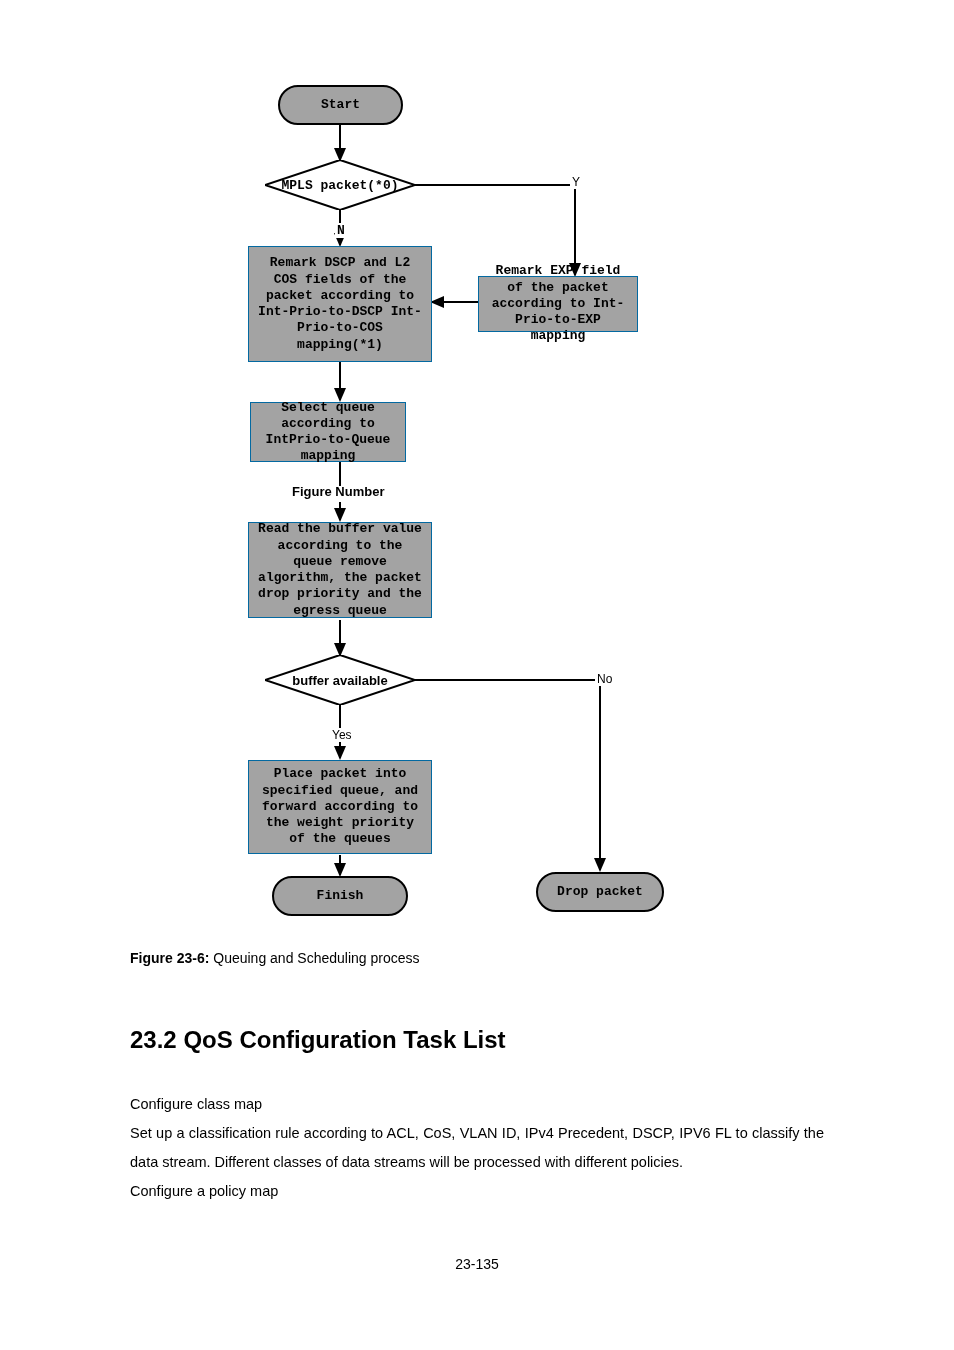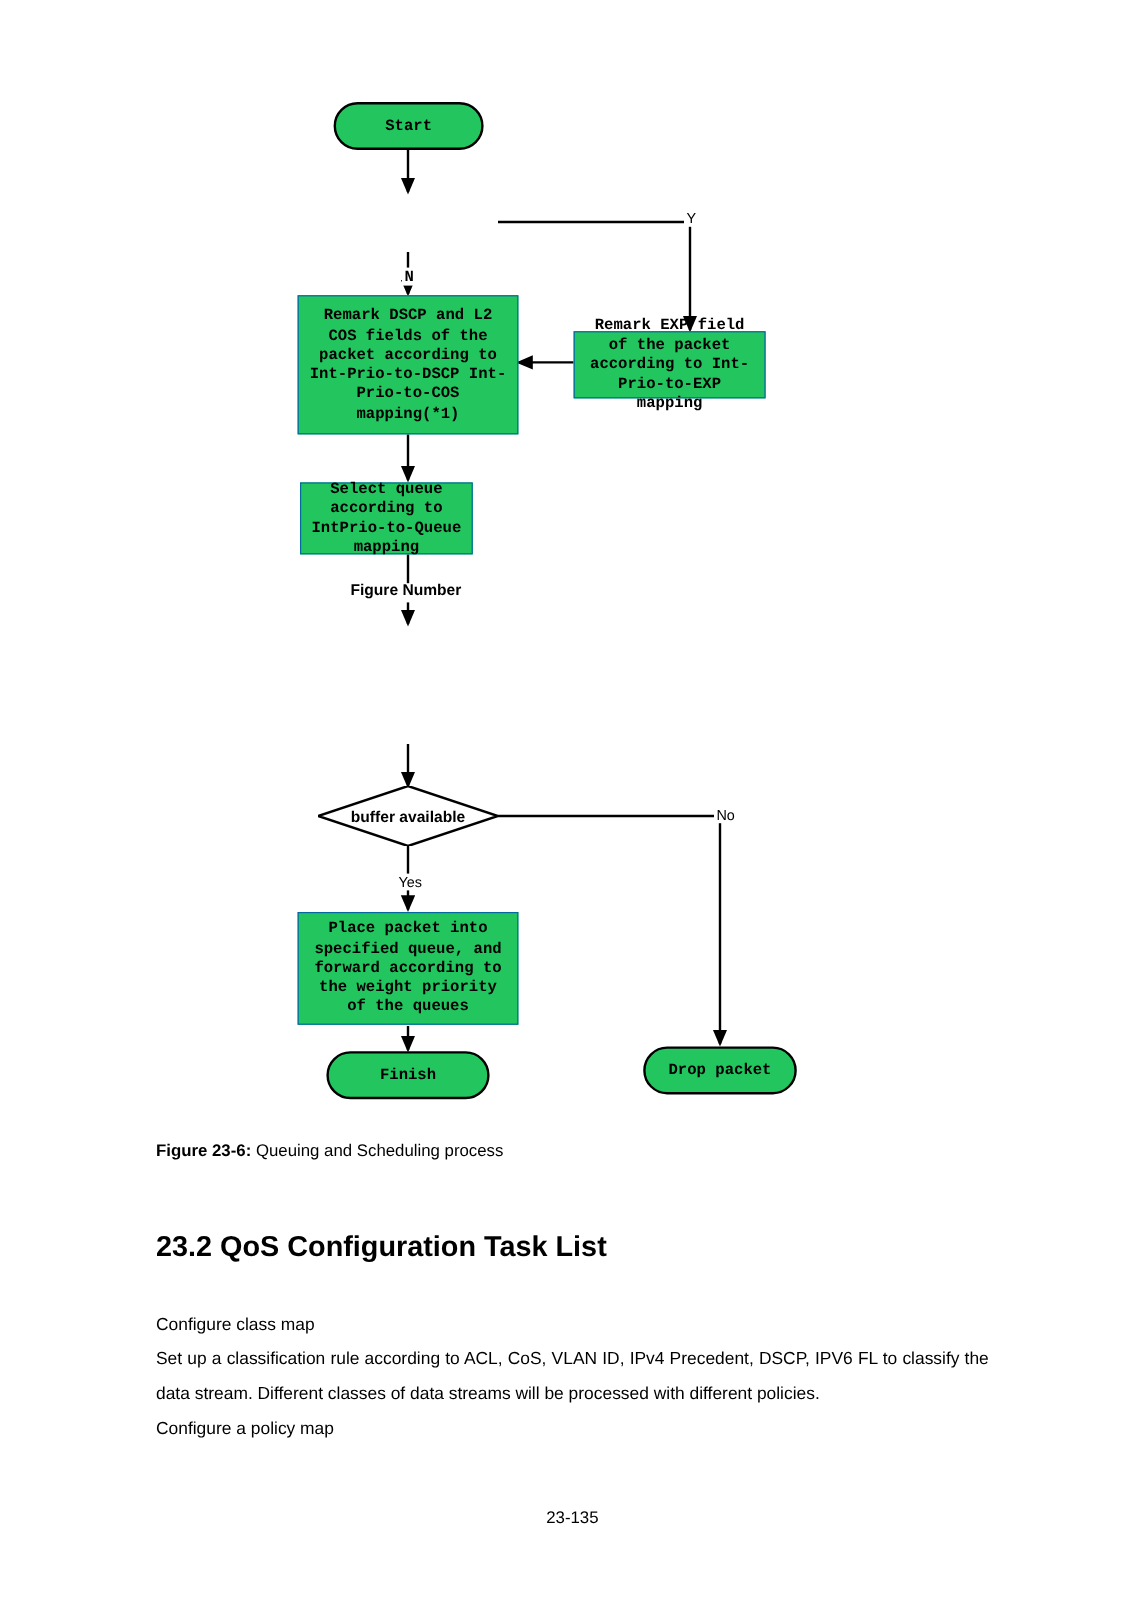--- a/index.html
+++ b/index.html
@@ -24,21 +24,21 @@
     font-size: 13px;
   }
   .diagram .shape {
     position: absolute;
     box-sizing: border-box;
     display: flex;
     align-items: center;
     justify-content: center;
     text-align: center;
     line-height: 1.25;
-    background: #22c55e;
+    background: #a3a3a3;
   }
   .terminal {
     border: 2px solid #000;
     border-radius: 22px;
     height: 40px;
     padding: 0 18px;
   }
   .box {
     border: 1px solid #0369a1;
     padding: 6px 8px;
@@ -131,37 +131,46 @@
 
       <polyline points="195,600 380,600 380,790" fill="none" stroke="#000" stroke-width="2" marker-end="url(#ah)"></polyline>
 
       <line x1="120" y1="775" x2="120" y2="795" stroke="#000" stroke-width="2" marker-end="url(#ah)"></line>
     </svg>
 
     <div class="shape terminal" style="left:58px; top:5px; width:125px;">
       <span>Start</span>
     </div>
 
+    <div class="diamond" style="left:45px; top:80px; width:150px; height:50px;">
+      <svg class="diamond-svg" viewBox="0 0 150 50" preserveAspectRatio="none">
+          <polygon points="75,0 150,25 75,50 0,25" fill="#fff" stroke="#000" stroke-width="2"></polygon>
+        </svg>
+      <div class="diamond-text">MPLS packet(*0)</div>
+    </div>
     <div class="edge-label" style="left:350px; top:95px;">Y</div>
     <div class="edge-label bold" style="left:115px; top:143px;">N</div>
 
     <div class="shape box" style="left:28px; top:166px; width:184px; height:116px;">
       <span>Remark DSCP and L2 COS fields of the packet according to Int-Prio-to-DSCP Int-Prio-to-COS mapping(*1)</span>
     </div>
 
     <div class="shape box" style="left:258px; top:196px; width:160px; height:56px;">
       <span>Remark EXP field of the packet according to Int-Prio-to-EXP mapping</span>
     </div>
 
-    <div class="shape box" style="left:30px; top:322px; width:144px; height:60px;">
+    <div class="shape box" style="left:30px; top:322px; width:156px; height:60px;">
       <span>Select queue according to IntPrio-to-Queue mapping</span>
     </div>
 
     <div class="q-label" style="left:72px; top:404px;">Figure Number</div>
 
+    <div class="shape box" style="left:28px; top:442px; width:184px; height:96px;">
+      <span>Read the buffer value according to the queue remove algorithm, the packet drop priority and the egress queue</span>
+    </div>
 
     <div class="diamond" style="left:45px; top:575px; width:150px; height:50px;">
       <svg class="diamond-svg" viewBox="0 0 150 50" preserveAspectRatio="none">
           <polygon points="75,0 150,25 75,50 0,25" fill="#fff" stroke="#000" stroke-width="2"></polygon>
         </svg>
       <div class="diamond-text" style="font-family:Arial,sans-serif; font-size:13px;">buffer available</div>
     </div>
     <div class="edge-label" style="left:110px; top:648px;">Yes</div>
     <div class="edge-label" style="left:375px; top:592px;">No</div>
 

